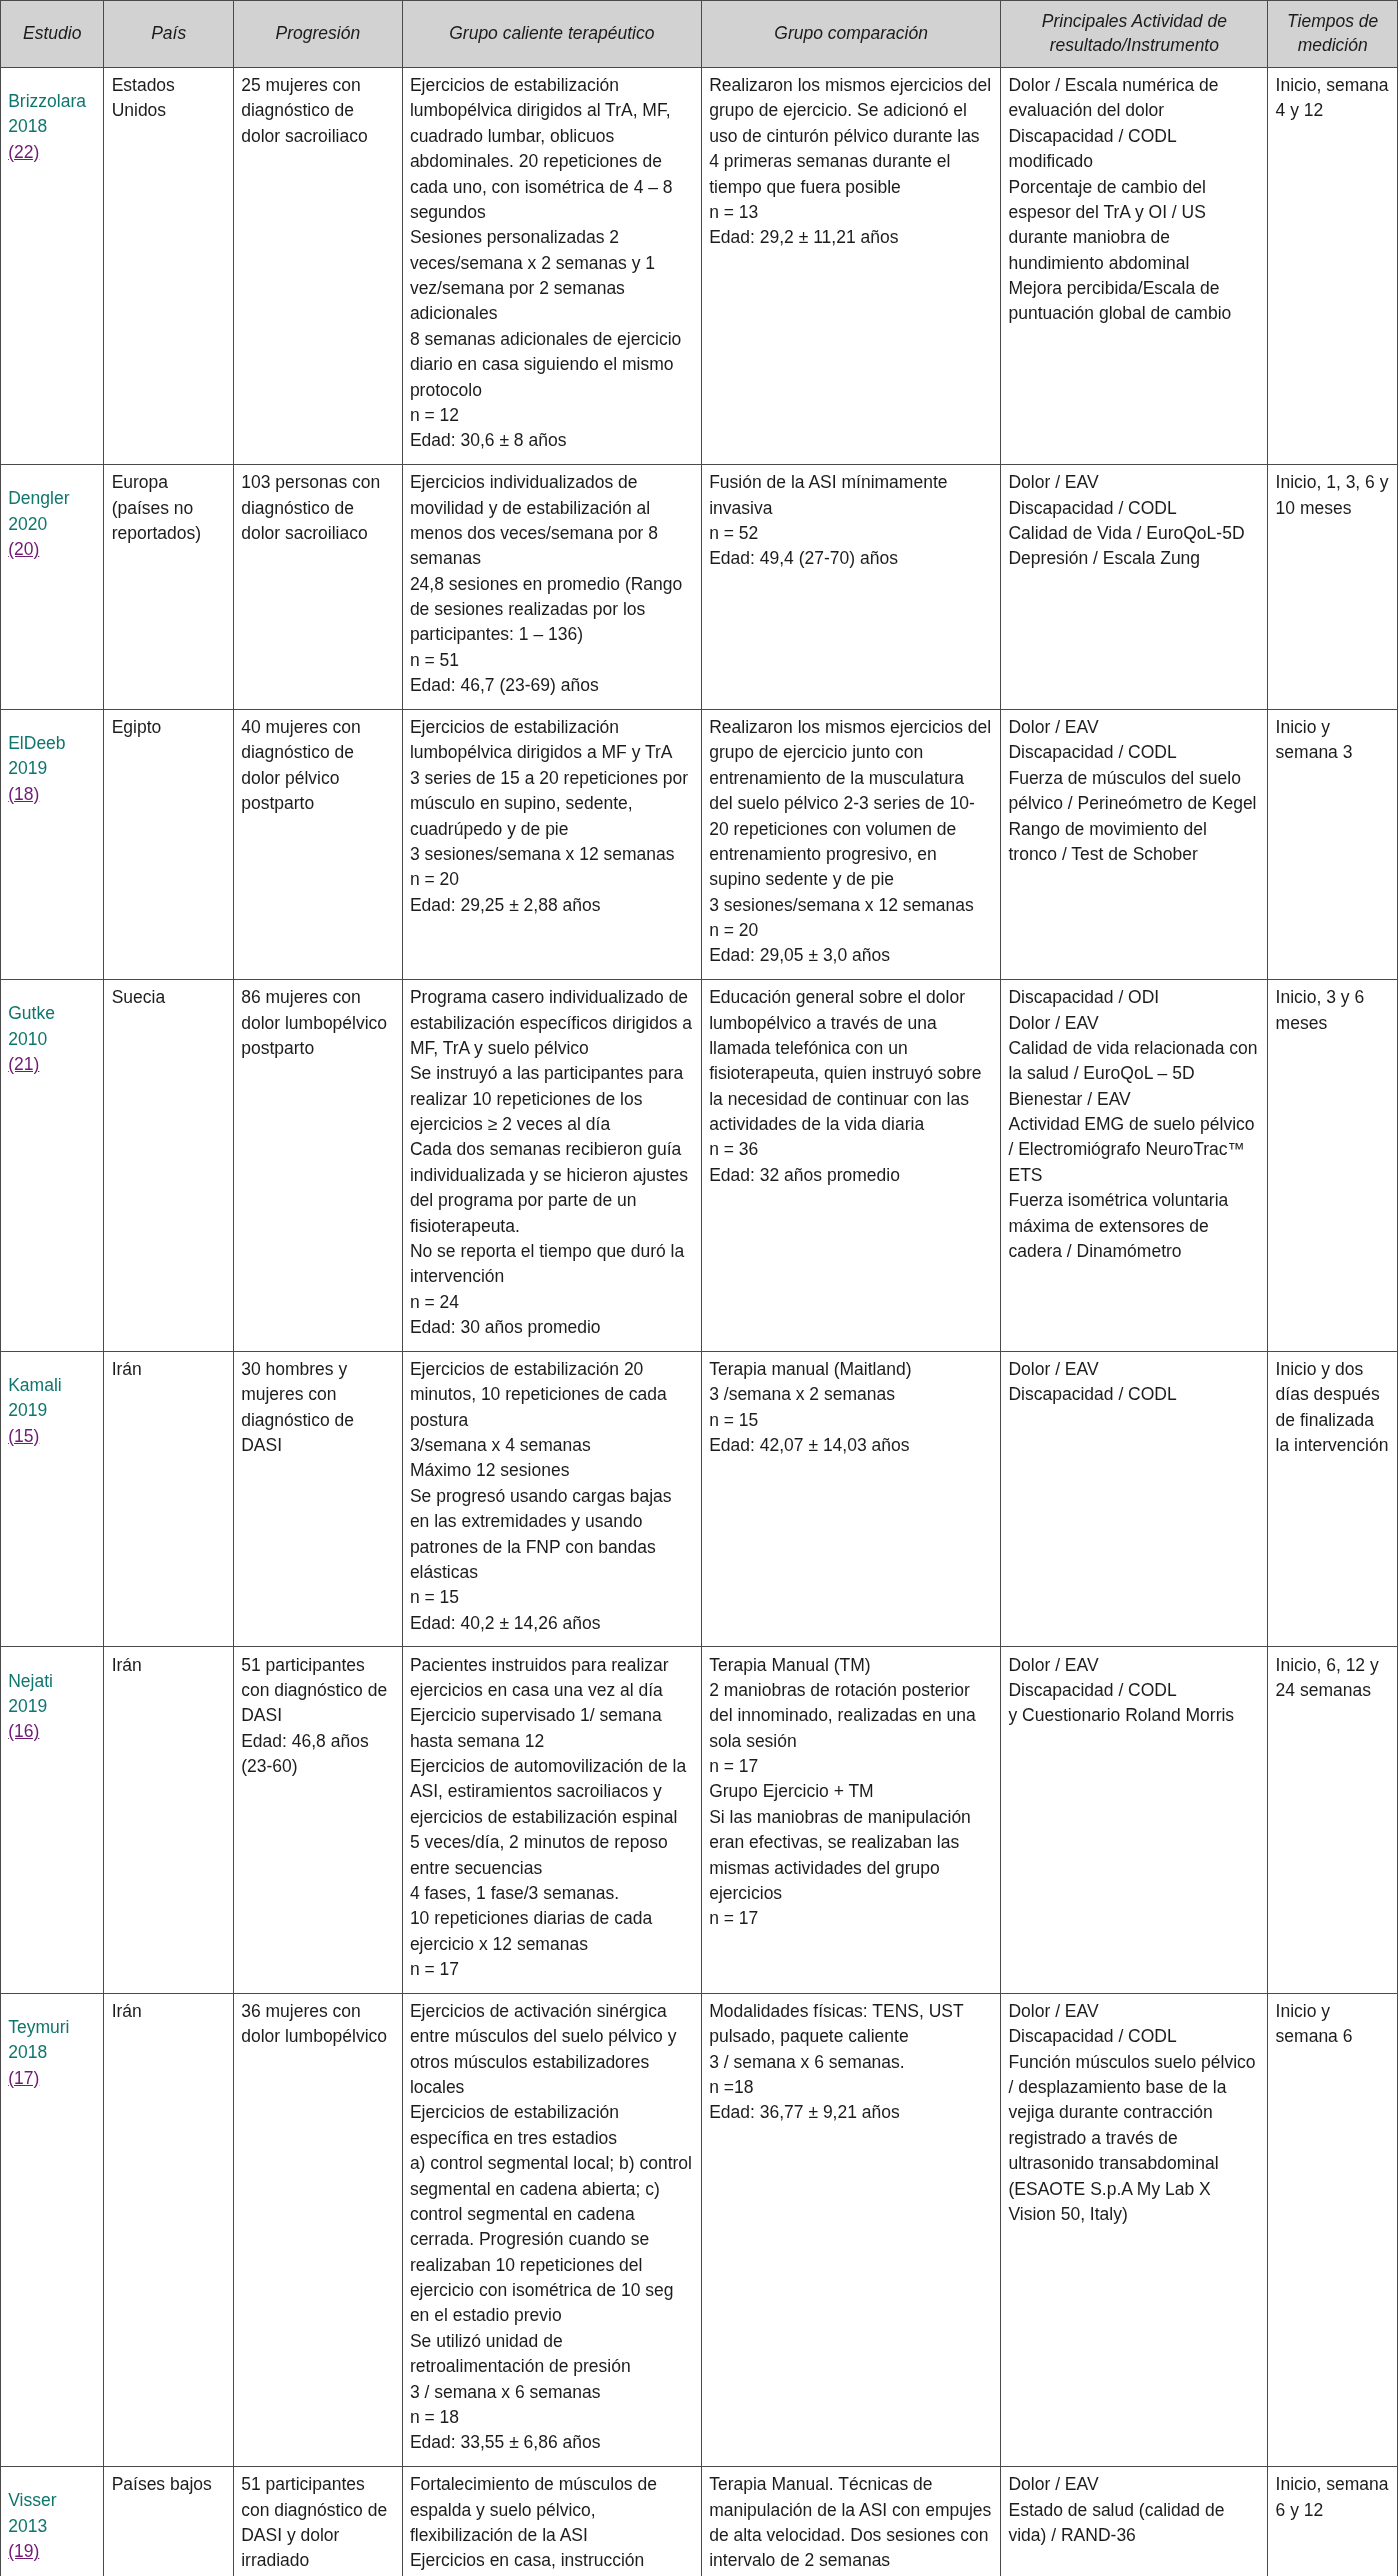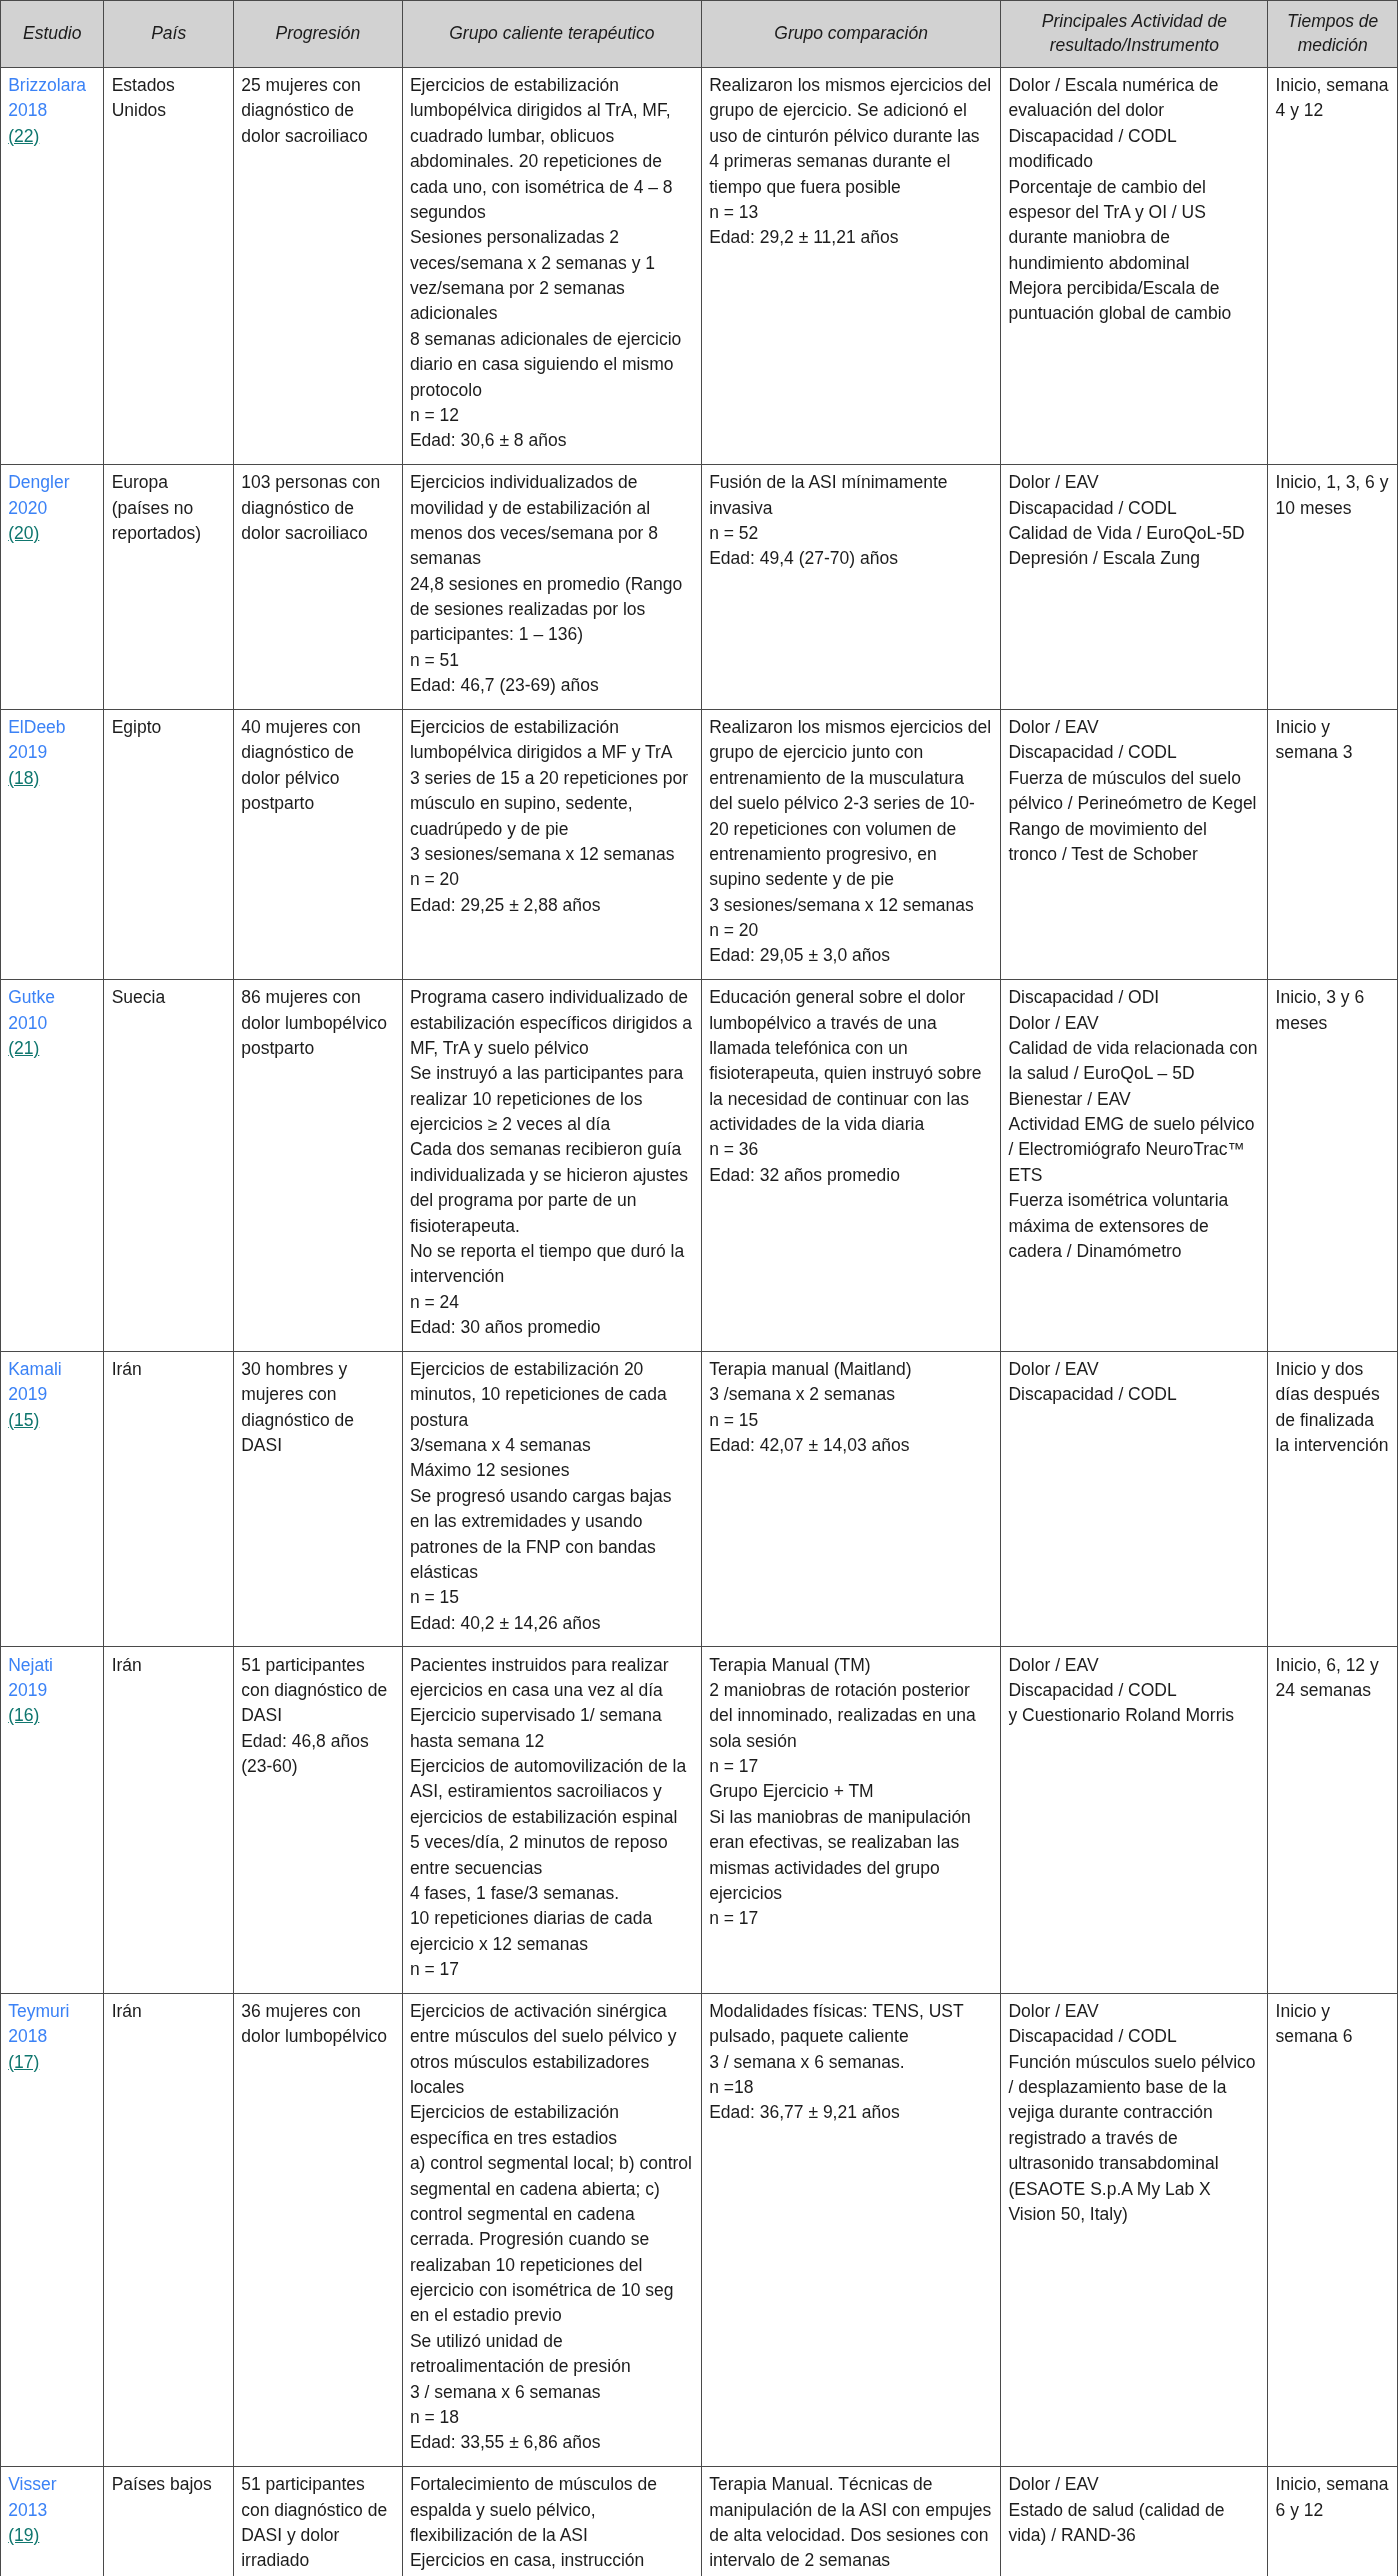--- a/index.html
+++ b/index.html
@@ -38,24 +38,25 @@
     padding: 9.3px 5.2px;
     white-space: normal;
     line-height: 1.35;
   }
   table.study-table td {
     white-space: pre-line;
   }
   td.study-cell { white-space: normal; }
   .study-name {
     display: block;
-    color: #3b82f6;
+    color: #0f766e;
+    margin-top: 16px;
   }
   a.cite {
-    color: #0f766e;
+    color: #701a75;
     text-decoration: underline;
     cursor: pointer;
   }
 </style>
 </head>
 <body>
 
 <div class="page">
 <table class="study-table">
   <colgroup>

